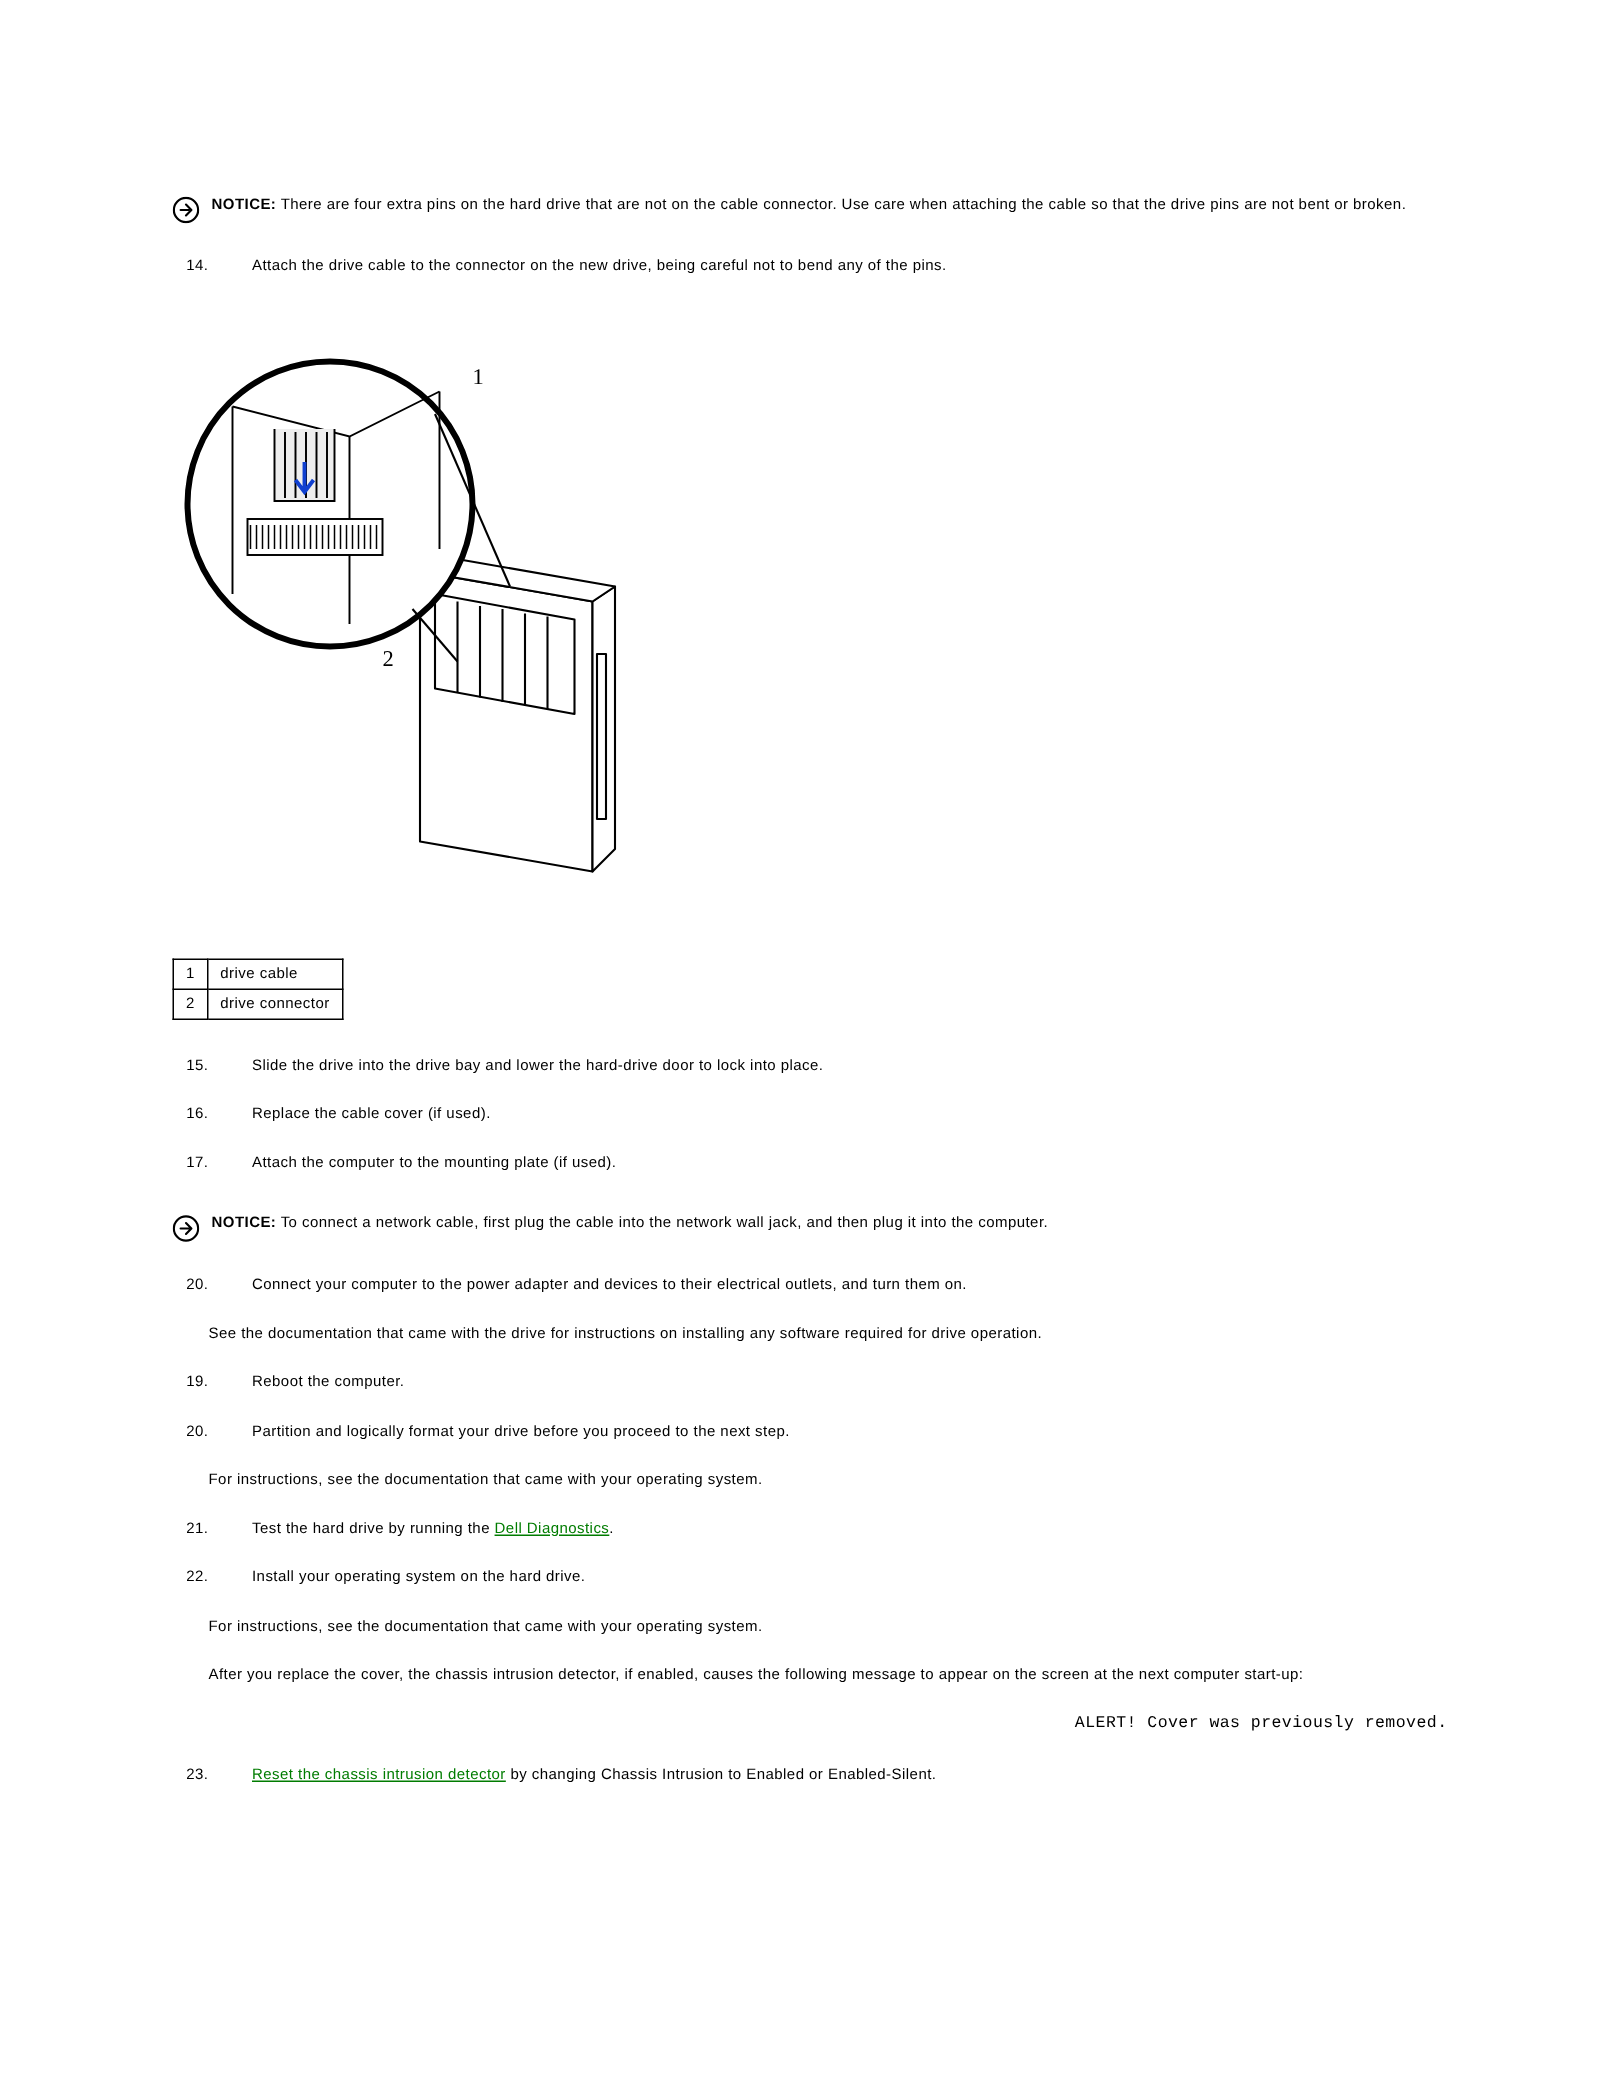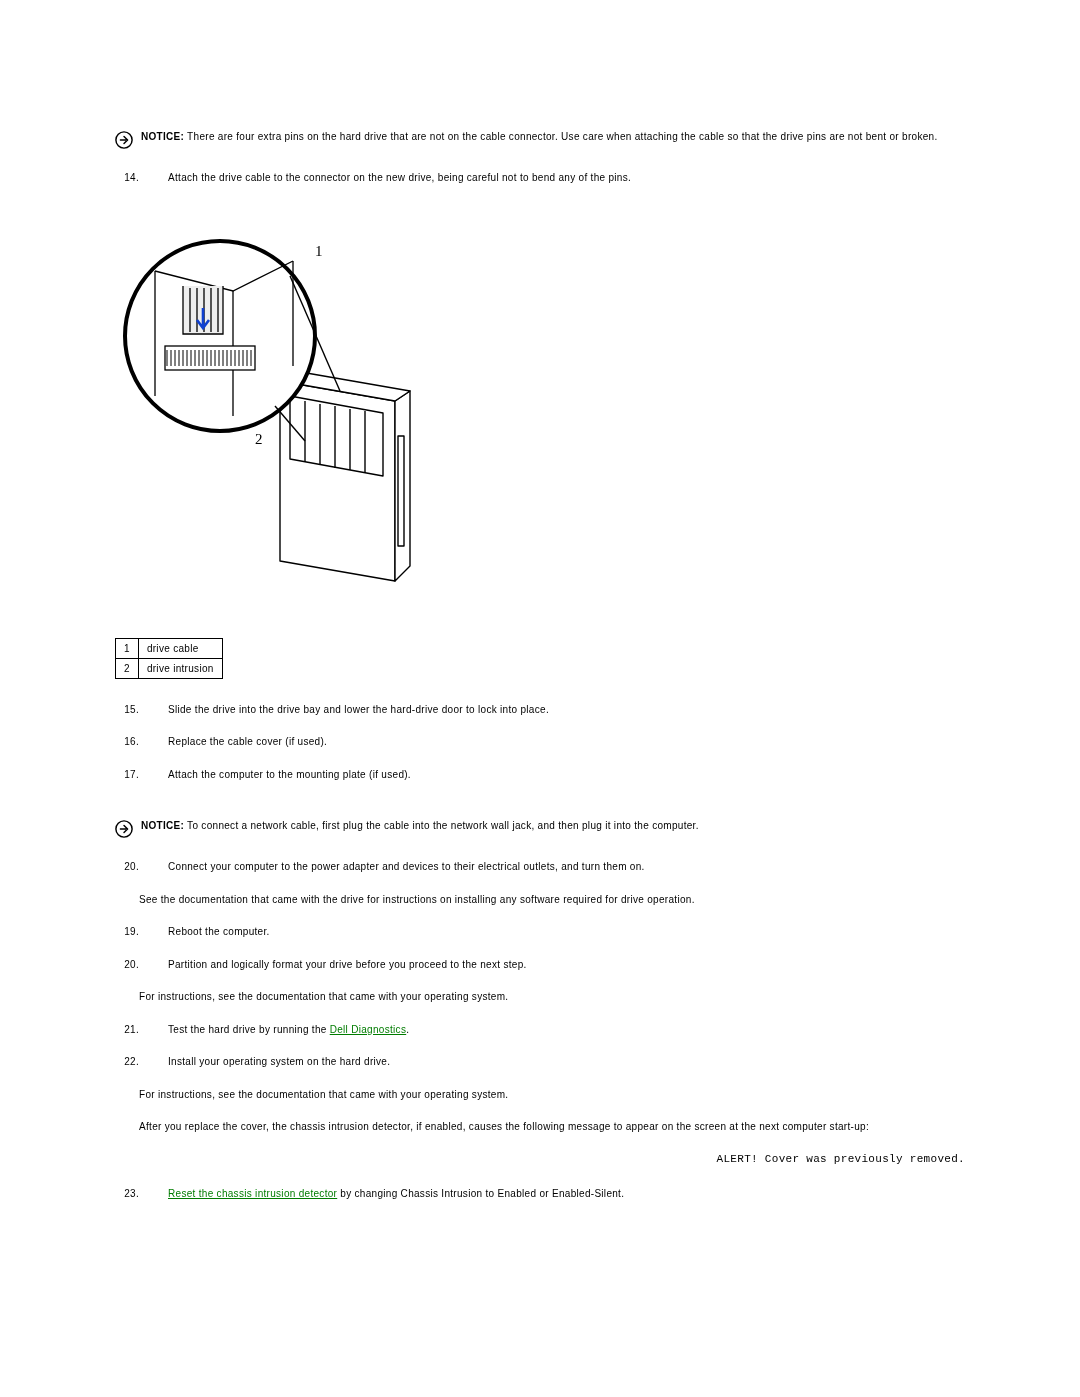--- a/index.html
+++ b/index.html
@@ -178,41 +178,41 @@
   </div>
 
   <table class="callout-table">
     <tbody>
         <tr>
       <td>1</td>
       <td>drive cable</td>
     </tr>
     <tr>
       <td>2</td>
-      <td>drive intrusion</td>
+      <td>drive connector</td>
     </tr>
   </tbody>
     </table>
 
   <ol class="steps">
     <li>
       <span class="num">15.</span>
       <span class="txt">Slide the drive into the drive bay and lower the hard-drive door to lock into place.</span>
     </li>
     <li>
       <span class="num">16.</span>
       <span class="txt">Replace the cable cover (if used).</span>
     </li>
     <li>
       <span class="num">17.</span>
       <span class="txt">Attach the computer to the mounting plate (if used).</span>
     </li>
   </ol>
 
-  <div class="notice-row" style="margin-top:37px;">
+  <div class="notice-row" style="margin-top:26px;">
     <span class="notice-icon">
       <svg viewBox="0 0 20 20" width="18" height="18">
         <circle cx="10" cy="10" r="9" fill="none" stroke="#000" stroke-width="1.6"></circle>
         <path d="M6 10 L12 10 M10 6 L14 10 L10 14" fill="none" stroke="#000" stroke-width="1.6" stroke-linecap="round" stroke-linejoin="round"></path>
       </svg>
     </span>
     <div class="notice-body">
       <span class="notice-label">NOTICE:</span><span> To connect a network cable, first plug the cable into the network wall jack, and then plug it into the computer.</span>
     </div>
   </div>

